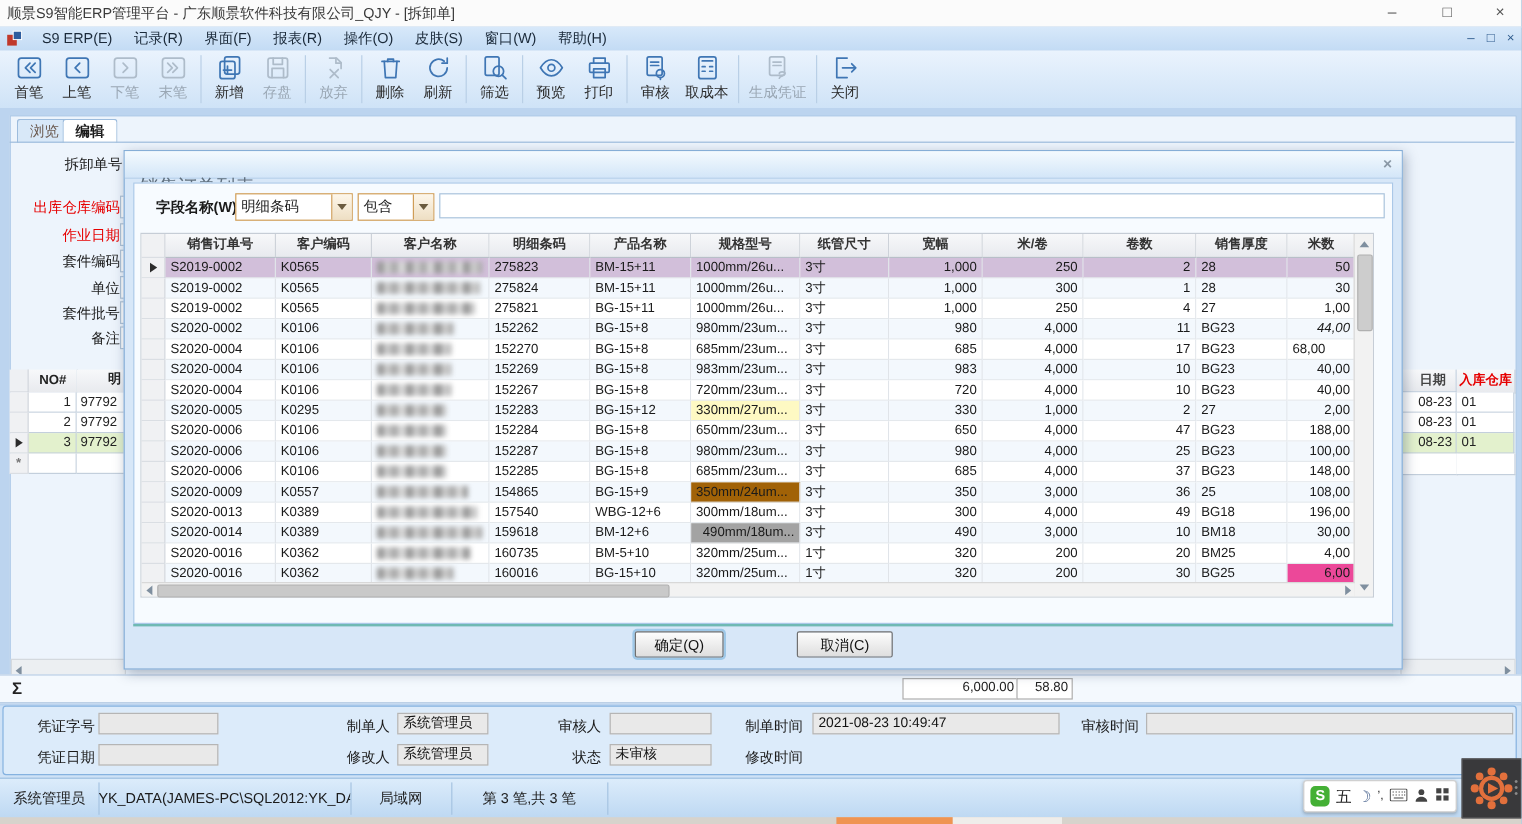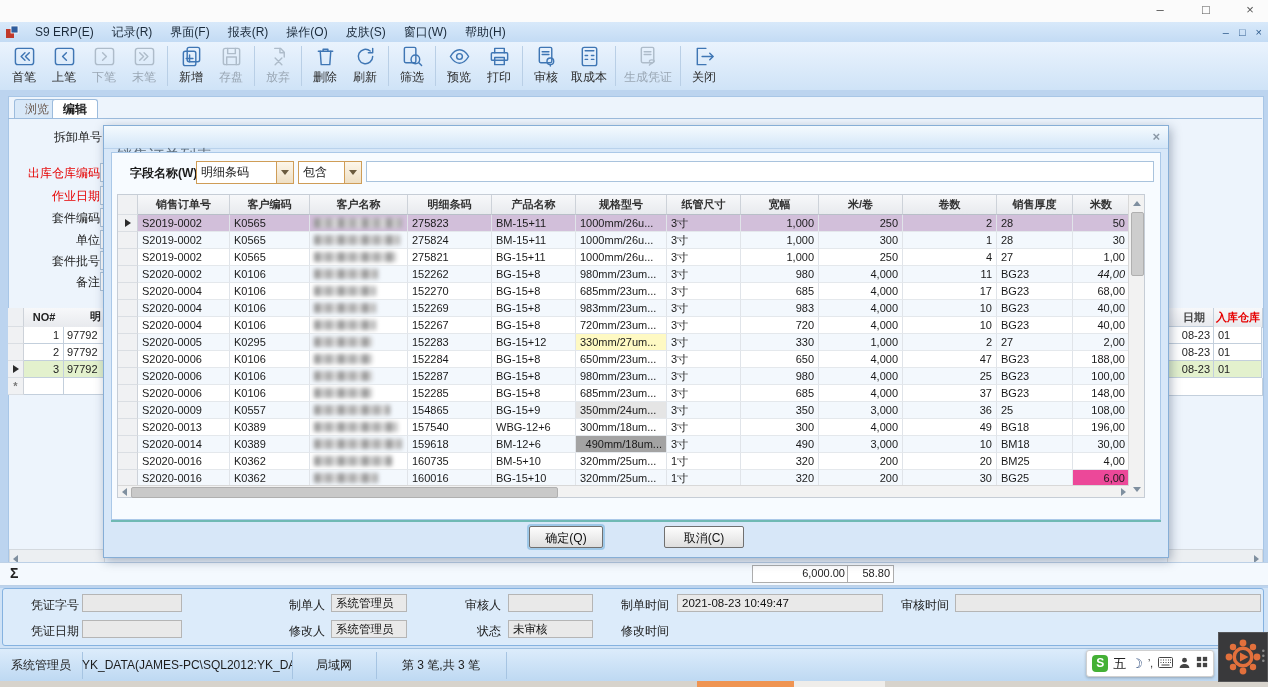--- a/index.html
+++ b/index.html
@@ -103,20 +103,21 @@
   
   #bottomstrip{position:absolute;left:0;top:681px;width:1268px;height:6px;background:#d7d3cc;}
   .strip-seg{position:absolute;top:0;height:6px;}
 </style>
 </head>
 <body>
 
 <div class="app">
 
   <div id="titlebar">
+    <span id="title-text">顺景S9智能ERP管理平台 - 广东顺景软件科技有限公司_QJY - [拆卸单]</span>
     <span id="w-min" class="wctl">–</span>
     <span id="w-max" class="wctl">□</span>
     <span id="w-close" class="wctl">×</span>
   </div>
 
   <div id="menubar">
     <span id="app-icon">
       <svg viewBox="0 0 14 14">
           <rect x="1" y="4" width="8" height="9" fill="#c0392b"></rect>
           <rect x="6" y="1" width="7" height="7" fill="#2e5d9e" stroke="#fff" stroke-width="0.8"></rect>
@@ -457,21 +458,21 @@
                   <div class="blurbox" style="width: 62px;"></div>
                 </div>
                 <div class="tcell" style="width: 84px; background: rgb(255, 255, 255); text-align: left;">152270</div>
                 <div class="tcell" style="width: 84px; background: rgb(255, 255, 255); text-align: left;">BG-15+8</div>
                 <div class="tcell" style="width: 91px; background: rgb(255, 255, 255); text-align: left;">685mm/23um...</div>
                 <div class="tcell" style="width: 74px; background: rgb(255, 255, 255); text-align: left;">3寸</div>
                 <div class="tcell" style="width: 78px; background: rgb(255, 255, 255); text-align: right;">685</div>
                 <div class="tcell" style="width: 84px; background: rgb(255, 255, 255); text-align: right;">4,000</div>
                 <div class="tcell" style="width: 94px; background: rgb(255, 255, 255); text-align: right;">17</div>
                 <div class="tcell" style="width: 76px; background: rgb(255, 255, 255); text-align: left;">BG23</div>
-                <div class="tcell" style="width: 57px; background: rgb(255, 255, 255); text-align: right;">68,00</div>
+                <div class="tcell" style="width: 57px; background: rgb(255, 255, 255); text-align: left;">68,00</div>
               </div>
               <div class="trow">
                 <div class="ind" style="width: 20px; height: 17px;"></div>
                 <div class="tcell" style="width: 92px; background: rgb(243, 248, 253); text-align: left;">S2020-0004</div>
                 <div class="tcell" style="width: 80px; background: rgb(243, 248, 253); text-align: left;">K0106</div>
                 <div class="tcell" style="width: 98px; background: rgb(243, 248, 253); text-align: left;">
                   <div class="blurbox" style="width: 62px;"></div>
                 </div>
                 <div class="tcell" style="width: 84px; background: rgb(243, 248, 253); text-align: left;">152269</div>
                 <div class="tcell" style="width: 84px; background: rgb(243, 248, 253); text-align: left;">BG-15+8</div>
@@ -570,21 +571,21 @@
               </div>
               <div class="trow">
                 <div class="ind" style="width: 20px; height: 17px;"></div>
                 <div class="tcell" style="width: 92px; background: rgb(243, 248, 253); text-align: left;">S2020-0009</div>
                 <div class="tcell" style="width: 80px; background: rgb(243, 248, 253); text-align: left;">K0557</div>
                 <div class="tcell" style="width: 98px; background: rgb(243, 248, 253); text-align: left;">
                   <div class="blurbox" style="width: 76px;"></div>
                 </div>
                 <div class="tcell" style="width: 84px; background: rgb(243, 248, 253); text-align: left;">154865</div>
                 <div class="tcell" style="width: 84px; background: rgb(243, 248, 253); text-align: left;">BG-15+9</div>
-                <div class="tcell" style="width: 91px; background: #e5e5e5; text-align: left;">350mm/24um...</div>
+                <div class="tcell" style="width: 91px; background: #a16207; text-align: left;">350mm/24um...</div>
                 <div class="tcell" style="width: 74px; background: rgb(243, 248, 253); text-align: left;">3寸</div>
                 <div class="tcell" style="width: 78px; background: rgb(243, 248, 253); text-align: right;">350</div>
                 <div class="tcell" style="width: 84px; background: rgb(243, 248, 253); text-align: right;">3,000</div>
                 <div class="tcell" style="width: 94px; background: rgb(243, 248, 253); text-align: right;">36</div>
                 <div class="tcell" style="width: 76px; background: rgb(243, 248, 253); text-align: left;">25</div>
                 <div class="tcell" style="width: 57px; background: rgb(243, 248, 253); text-align: right;">108,00</div>
               </div>
               <div class="trow">
                 <div class="ind" style="width: 20px; height: 17px;"></div>
                 <div class="tcell" style="width: 92px; background: rgb(255, 255, 255); text-align: left;">S2020-0013</div>

